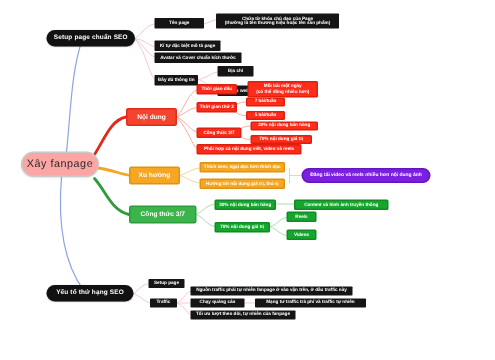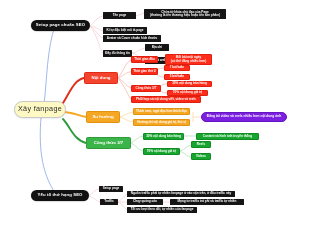--- a/index.html
+++ b/index.html
@@ -6,21 +6,21 @@
   body{width:330px;height:220px;background:#ffffff;overflow:hidden;
        font-family:"Liberation Sans","DejaVu Sans",sans-serif;}
   #canvas{position:relative;width:330px;height:220px;background:#ffffff;}
   #edges{position:absolute;left:0;top:0;width:330px;height:220px;}
 
   .node{position:absolute;box-sizing:border-box;display:flex;
         align-items:center;justify-content:center;text-align:center;
         line-height:1.12;white-space:pre-line;}
 
   
-  .n-root{background:#fef9c3;border:0.7px solid #c9c9c9;border-radius:11px;
+  .n-root{background:#fca5a5;border:0.7px solid #c9c9c9;border-radius:11px;
           color:#2b2b2b;font-size:7.2px;letter-spacing:.35px;
           box-shadow:0 0.5px 1.4px rgba(0,0,0,.13);text-align:right;}
   
   .n-black{background:#111111;border-radius:8px;color:#ffffff;
            font-size:4.3px;font-weight:bold;letter-spacing:.1px;
            box-shadow:0 0.4px 1px rgba(0,0,0,.25);}
   
   .n-blackbox{background:#151515;color:#ffffff;font-size:3.1px;
               font-weight:bold;border-radius:0.5px;padding:0 1px;}
   

